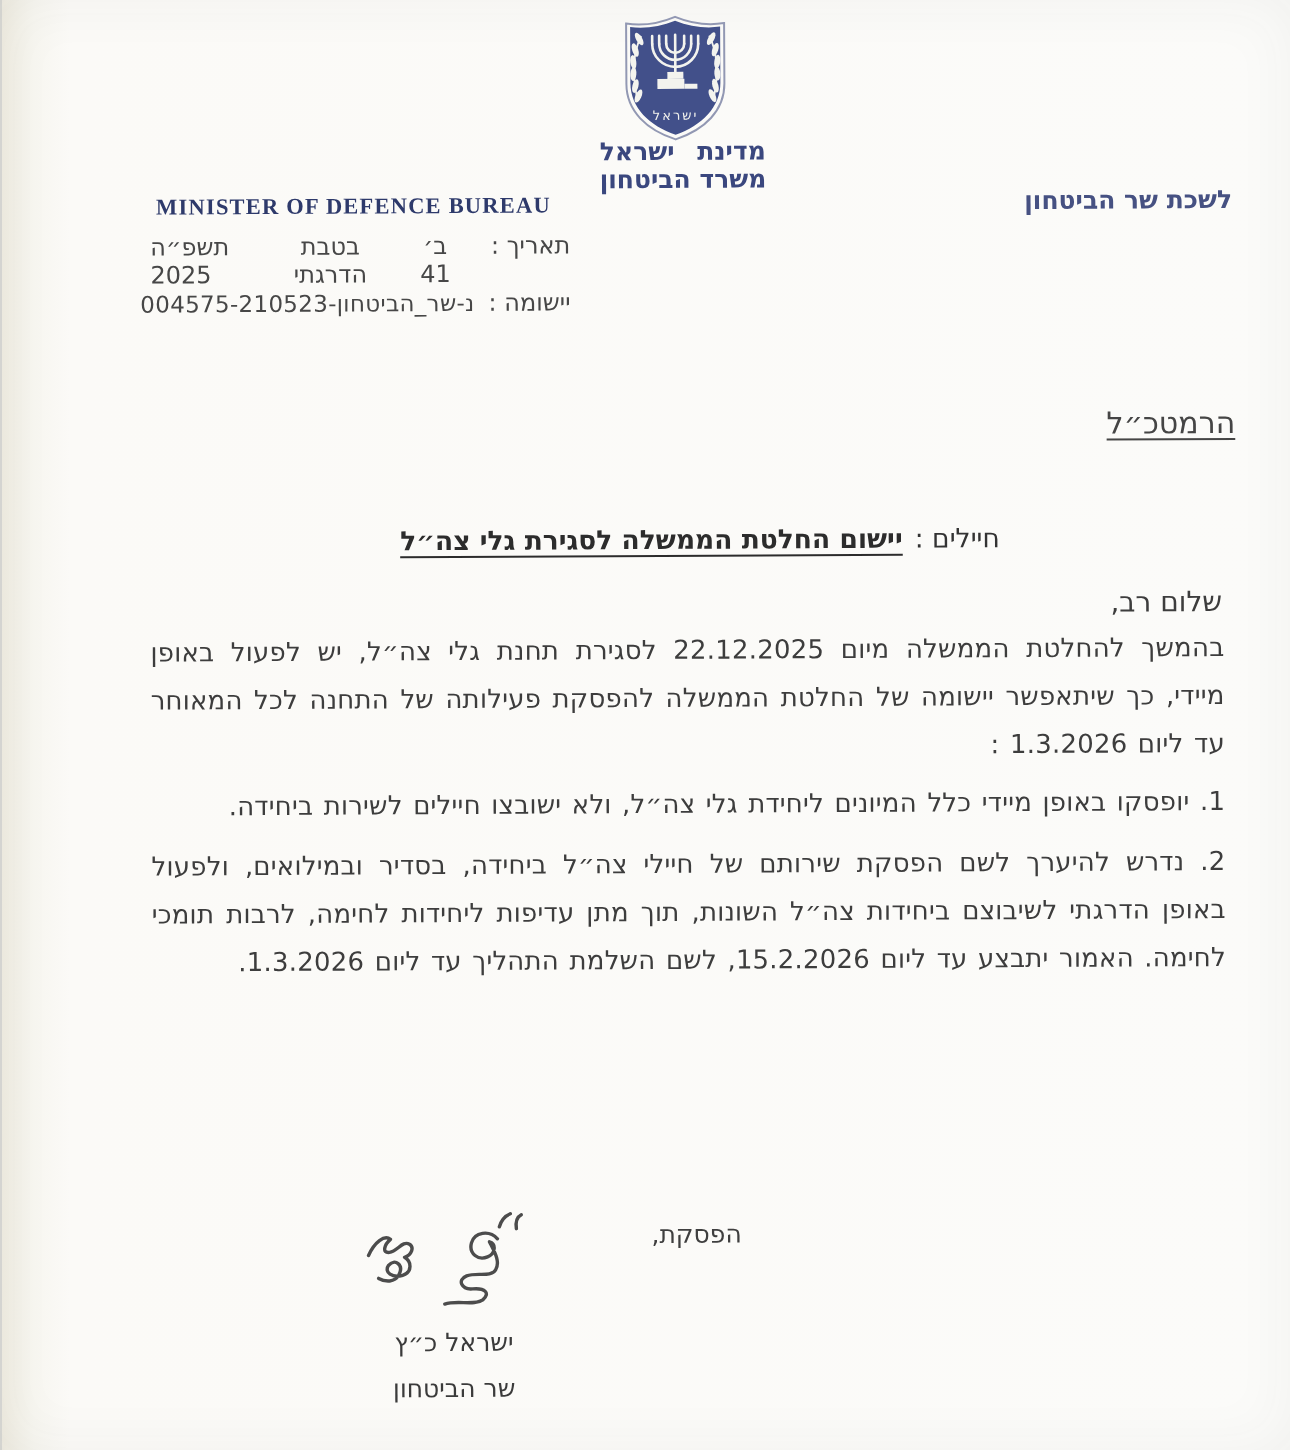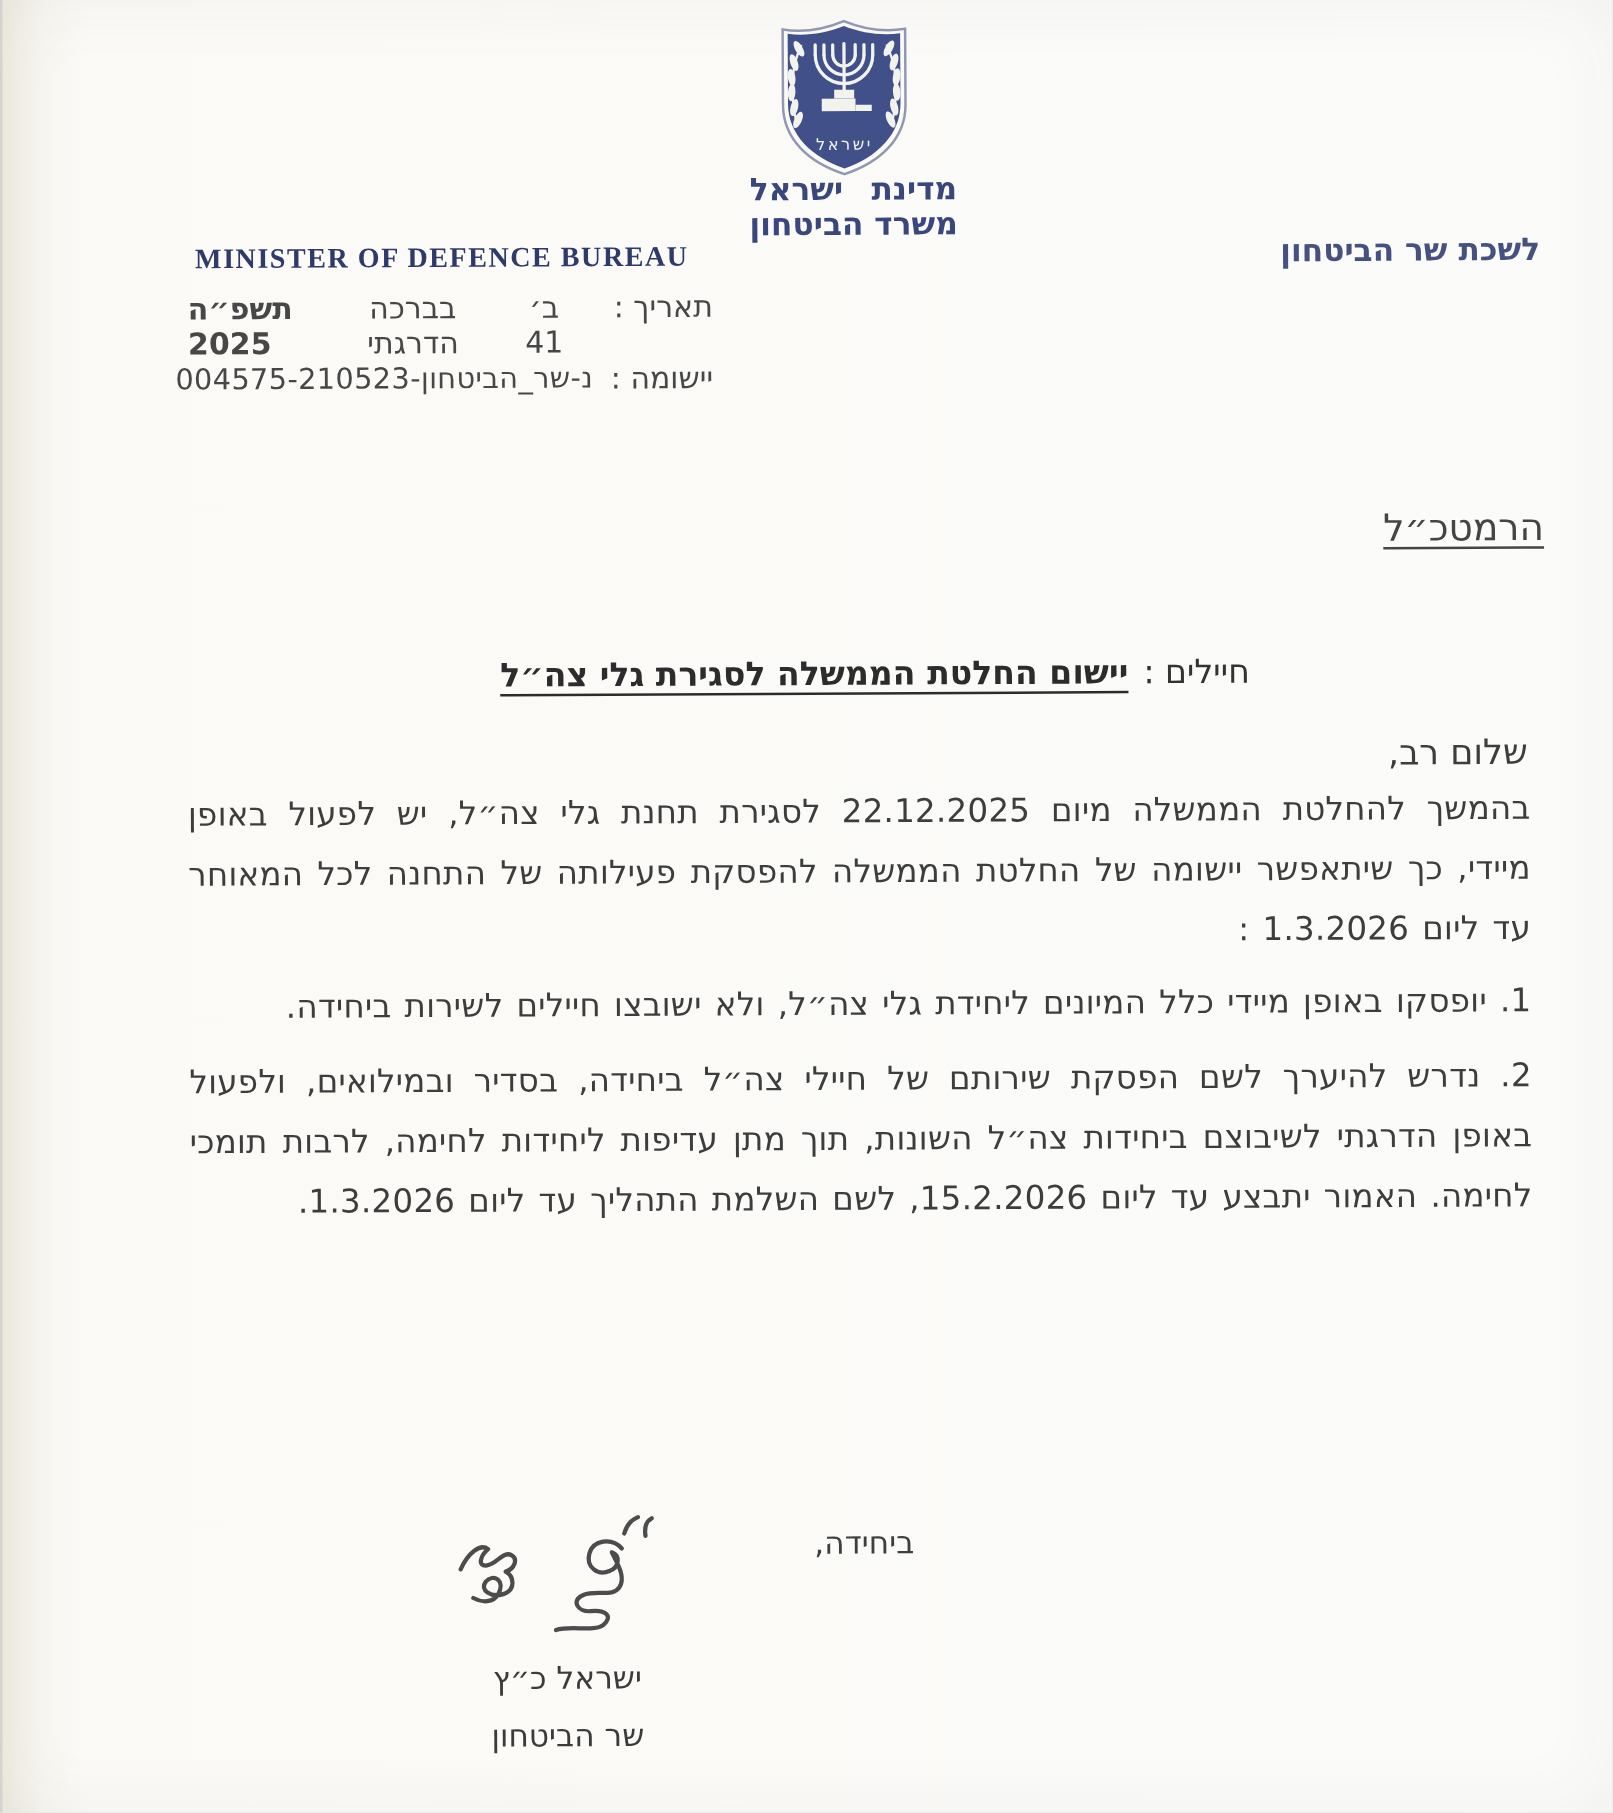--- a/index.html
+++ b/index.html
@@ -35,21 +35,21 @@
   .meta-block{
     left:152px;top:231px;width:420px;direction:rtl;
     color:#474747;font-size:24px;
   }
   .meta-grid{
     display:grid;grid-template-columns:92px 86px 124px 118px;
     line-height:28px;
   }
   .meta-grid .c-label{justify-self:start;}
   .meta-grid .c-mid{justify-self:center;}
-  .meta-grid .c-end{justify-self:end;font-weight:bold;}
+  .meta-grid .c-end{justify-self:end;}
   .meta-ref{display:flex;gap:14px;line-height:30px;white-space:nowrap;}
   .meta-ref .ref-value{font-size:23px;letter-spacing:0.3px;}
 
   
   .ramatkal{
     top:408px;right:54px;color:#454545;font-size:30px;
     text-decoration:underline;text-underline-offset:5px;text-decoration-thickness:1.5px;
   }
 
   
@@ -136,21 +136,21 @@
       <div class="l2">משרד הביטחון</div>
     </div>
 
     <div class="abs bureau-he">לשכת שר הביטחון</div>
     <div class="abs bureau-en">MINISTER OF DEFENCE BUREAU</div>
 
     <div class="abs meta-block">
       <div class="meta-grid">
         <span class="c-label">תאריך :</span>
         <span class="c-mid">ב׳</span>
-        <span class="c-mid">בברכה</span>
+        <span class="c-mid">בטבת</span>
         <span class="c-end">תשפ״ה</span>
       </div>
       <div class="meta-grid">
         <span class="c-label"></span>
         <span class="c-mid">41</span>
         <span class="c-mid">הדרגתי</span>
         <span class="c-end">2025</span>
       </div>
       <div class="meta-ref">
         <span>יישומה :</span>
@@ -164,21 +164,21 @@
       <span>חיילים :</span>
       <span class="subject-text">יישום החלטת הממשלה לסגירת גלי צה״ל</span>
     </div>
 
     <div class="abs greeting">שלום רב,</div>
 
     <div class="abs body-par p1">בהמשך להחלטת הממשלה מיום 22.12.2025 לסגירת תחנת גלי צה״ל, יש לפעול באופן מיידי, כך שיתאפשר יישומה של החלטת הממשלה להפסקת פעילותה של התחנה לכל המאוחר עד ליום 1.3.2026 :</div>
     <div class="abs body-par it1">1. יופסקו באופן מיידי כלל המיונים ליחידת גלי צה״ל, ולא ישובצו חיילים לשירות ביחידה.</div>
     <div class="abs body-par it2">2. נדרש להיערך לשם הפסקת שירותם של חיילי צה״ל ביחידה, בסדיר ובמילואים, ולפעול באופן הדרגתי לשיבוצם ביחידות צה״ל השונות, תוך מתן עדיפות ליחידות לחימה, לרבות תומכי לחימה. האמור יתבצע עד ליום 15.2.2026, לשם השלמת התהליך עד ליום 1.3.2026.</div>
 
-    <div class="abs blessing">ביחידה,</div>
+    <div class="abs blessing">הפסקת,</div>
 
     <div class="abs closing-block">
       <svg class="sig-svg" width="212" height="115" viewBox="0 0 210 115">
         <g stroke="#4c4c4c" stroke-width="3.4" fill="none" stroke-linecap="round" stroke-linejoin="round">
           <path d="M151,16 C153,9 157,5 162,3"></path>
           <path d="M168,18 C167,11 169,6 173,4"></path>
           <path d="M149,28 C141,19 126,21 123,32 C120,43 130,50 139,46 C147,43 148,33 141,31 C146,41 152,51 147,59 C142,67 128,61 118,65 C108,69 113,79 124,78 C136,77 142,82 134,89 C126,95 108,89 96,93"></path>
           <path d="M20,44 C26,31 36,23 42,28 C36,33 33,42 41,41 C49,40 54,29 61,33 C66,36 63,44 56,46 C63,50 64,61 54,64 C44,67 35,61 40,54 C46,47 56,53 50,64 C46,71 37,71 30,67"></path>
         </g>
       </svg>

